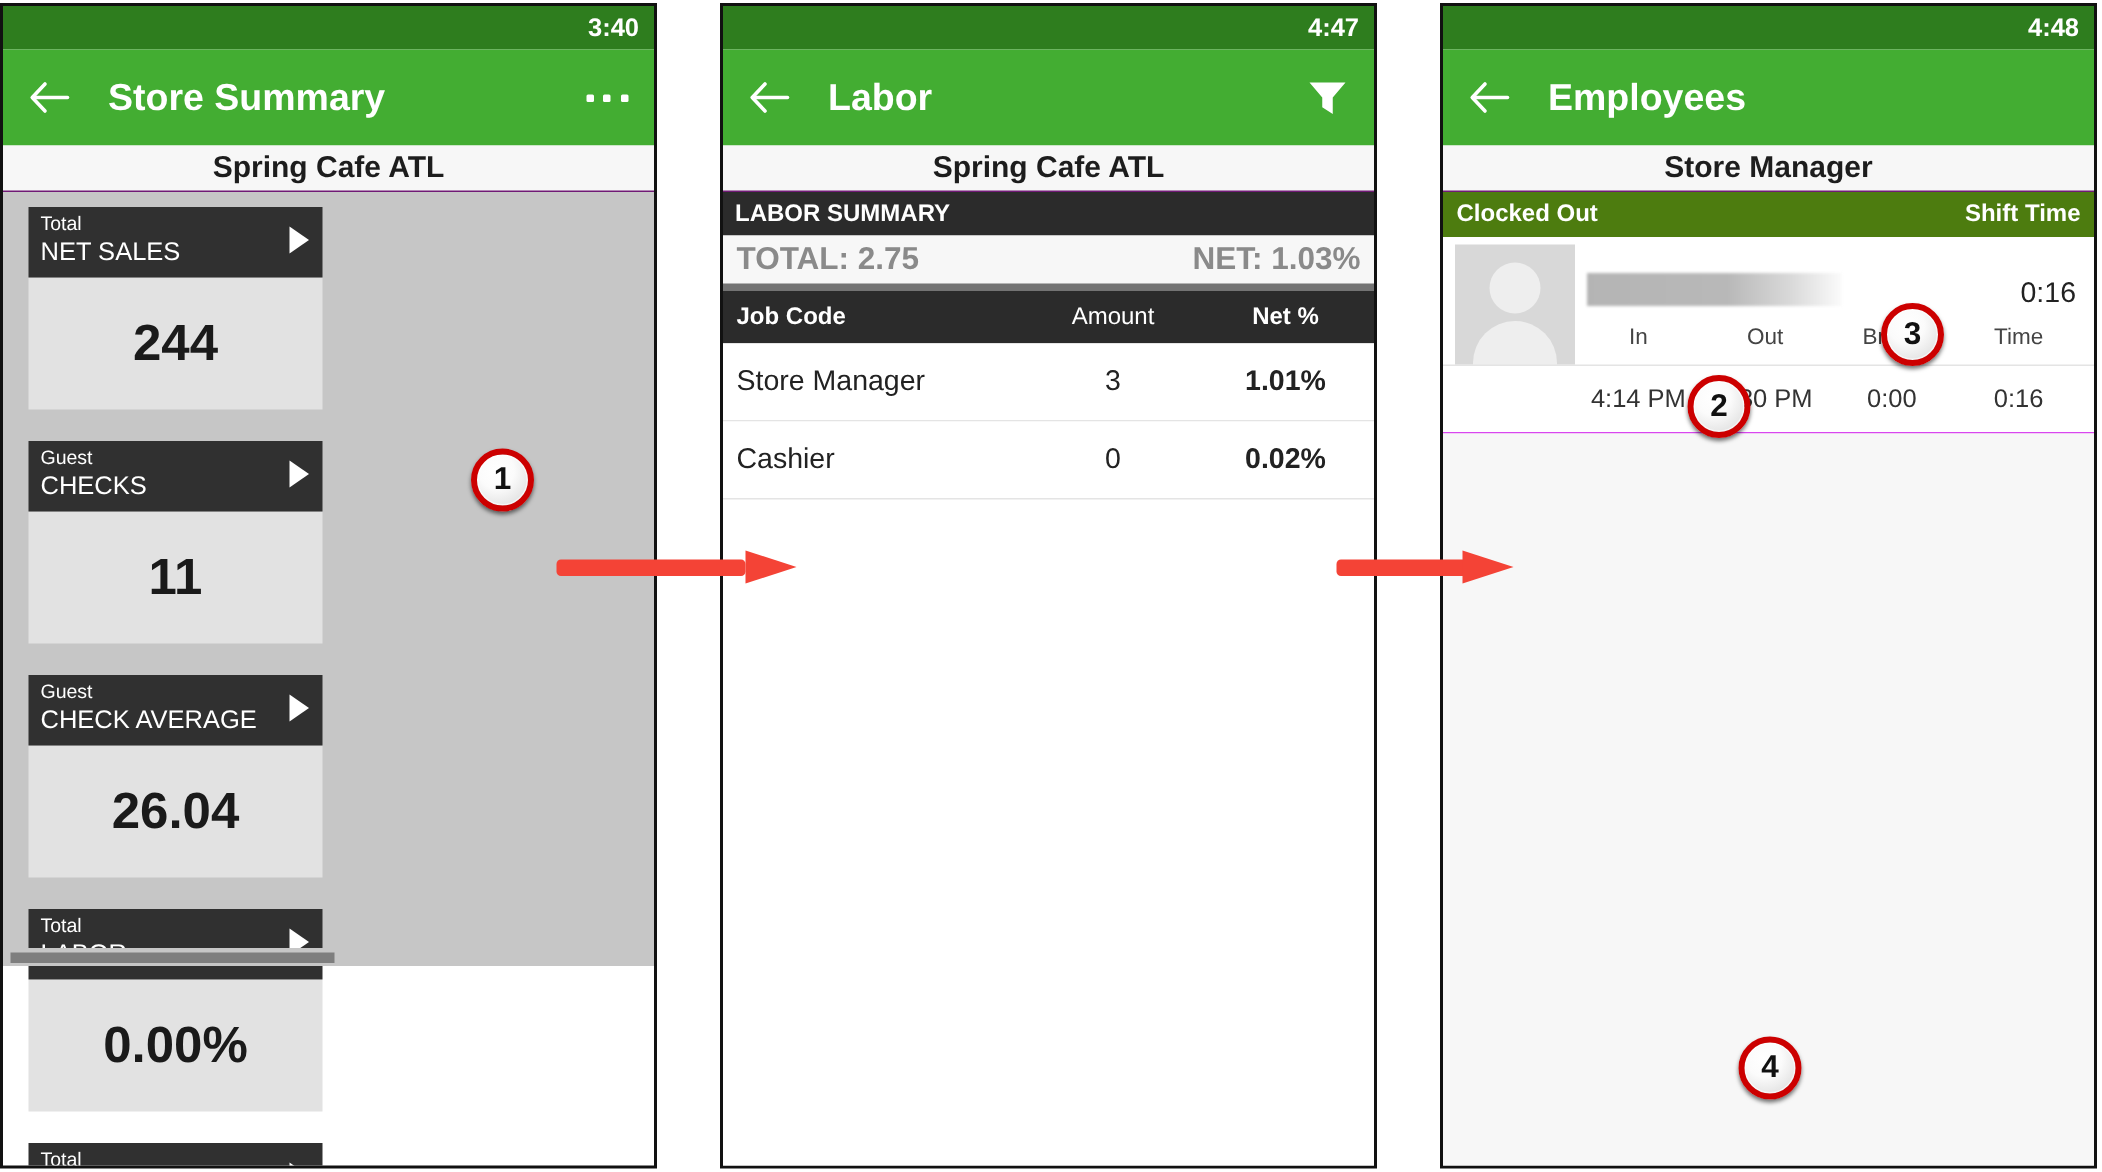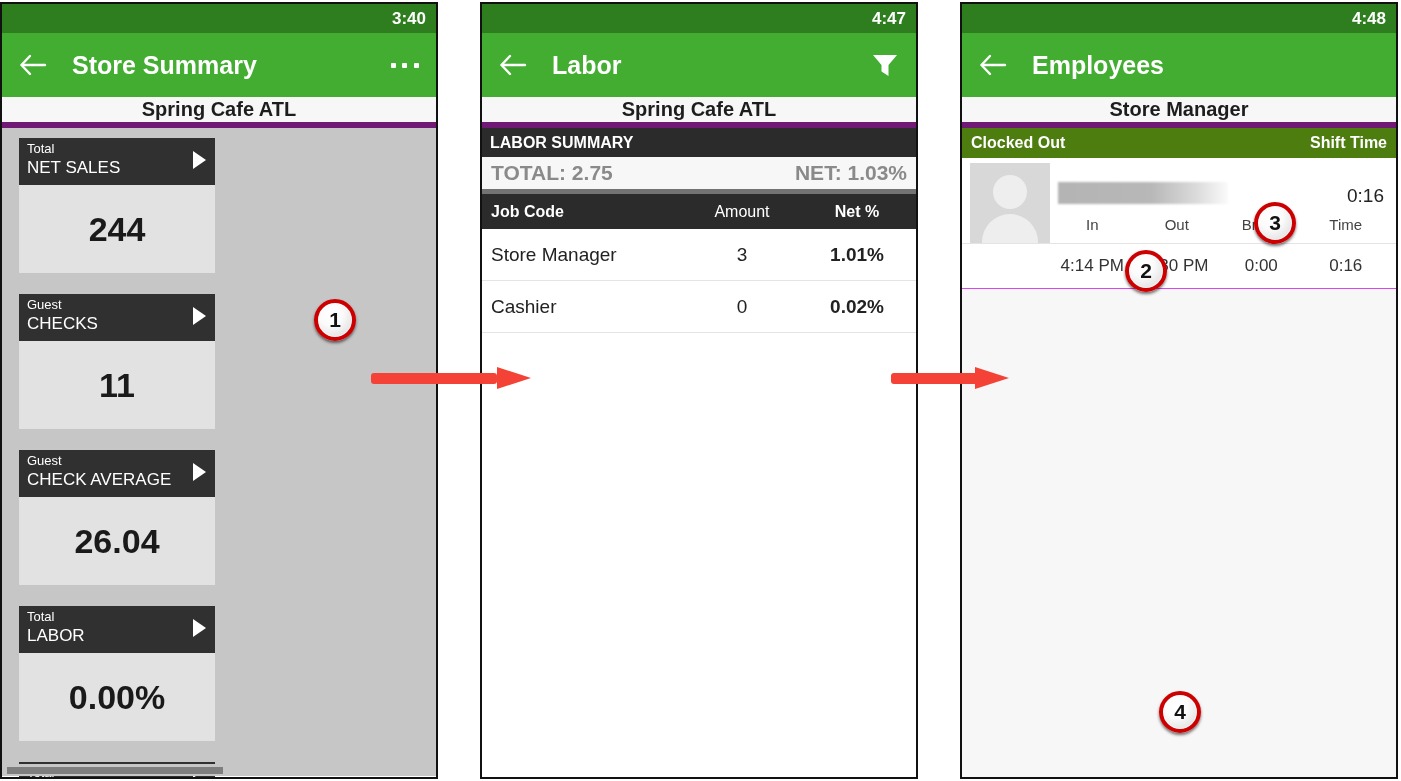--- a/index.html
+++ b/index.html
@@ -87,28 +87,28 @@
 
   .subtitle {
     height: 31px;
     background: #f7f7f7;
     display: flex;
     align-items: center;
     justify-content: center;
     font-size: 20px;
     font-weight: bold;
     color: #1d1d1d;
-    border-bottom: 6px solid #701a75;
+    border-bottom: 1px solid #701a75;
     box-sizing: border-box;
   }
 
   
   .tilegrid {
     background: #c6c6c6;
-    height: 648px;
+    height: 516px;
     padding: 10px 9px 0 9px;
     box-sizing: border-box;
     display: flex;
     flex-wrap: wrap;
     align-content: flex-start;
     position: relative;
   }
   .tile {
     width: 196px;
     margin: 0 8px 21px 8px;

